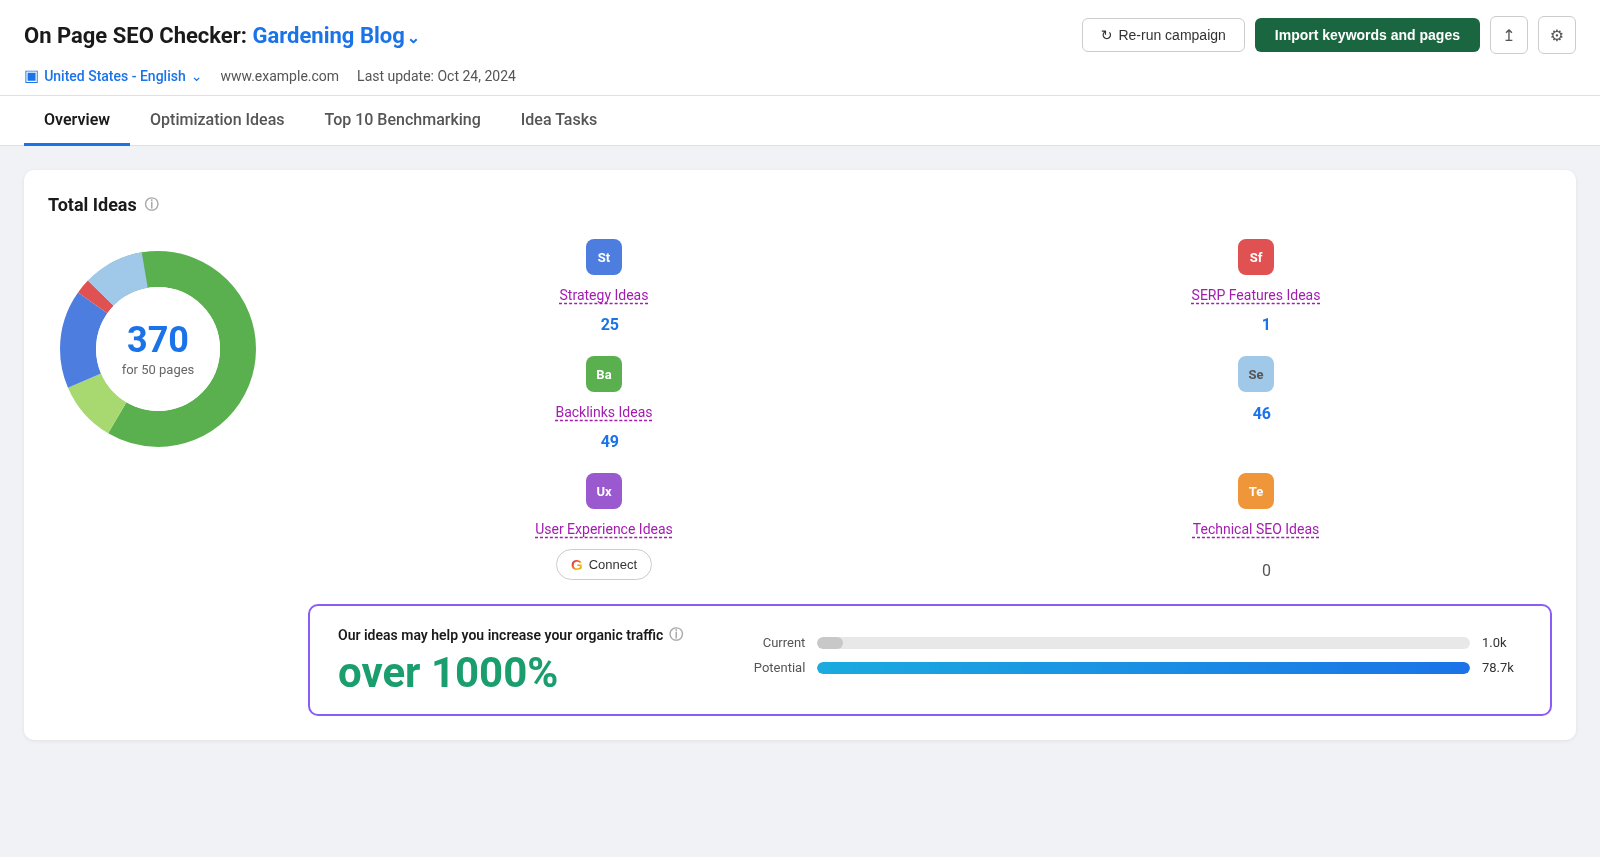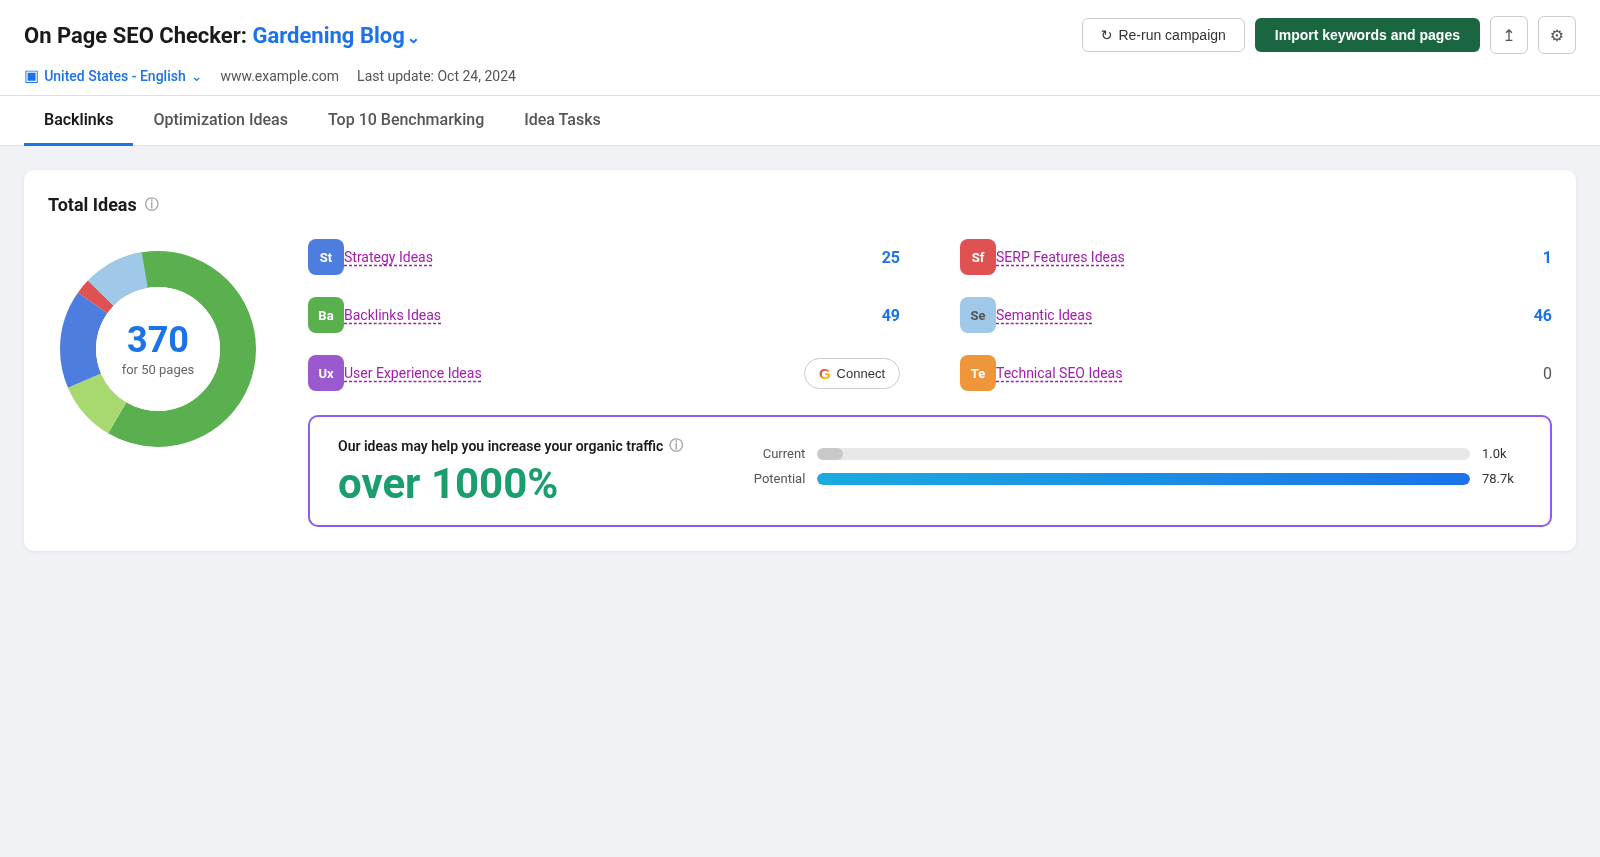--- a/index.html
+++ b/index.html
@@ -177,20 +177,22 @@
     }
     .ideas-rows {
       display: grid;
       grid-template-columns: 1fr 1fr;
       column-gap: 60px;
       row-gap: 22px;
     }
     .idea-item {
       display: flex;
       align-items: center;
+      gap: 12px;
+      flex-direction: column;
     }
     .idea-badge {
       width: 36px;
       height: 36px;
       border-radius: 8px;
       display: flex;
       align-items: center;
       justify-content: center;
       font-size: 13px;
       font-weight: 700;
@@ -321,21 +323,21 @@
       <span>United States - English</span>
       <span>⌄</span>
     </div>
     <span>www.example.com</span>
     <span>Last update: Oct 24, 2024</span>
   </div>
 </div>
 
 <div class="tabs">
   <div class="tab active">
-    <span>Backlinks</span>
+    <span>Overview</span>
   </div>
   <div class="tab">
     <span>Optimization Ideas</span>
   </div>
   <div class="tab">
     <span>Top 10 Benchmarking</span>
   </div>
   <div class="tab">
     <span>Idea Tasks</span>
   </div>
@@ -395,21 +397,20 @@
               <span>Ba</span>
             </div>
             <span class="idea-label">Backlinks Ideas</span>
             <span class="idea-count">49</span>
           </div>
 
           <div class="idea-item">
             <div class="idea-badge" style="background:#a0c8e8; color:#555;">
               <span>Se</span>
             </div>
-            <span class="idea-label">Semantic Ideas</span>
             <span class="idea-count">46</span>
           </div>
 
           <div class="idea-item">
             <div class="idea-badge" style="background:#9b59d0;">
               <span>Ux</span>
             </div>
             <span class="idea-label">User Experience Ideas</span>
             <button class="connect-btn">
               <span class="g-icon" style="background:linear-gradient(135deg,#4285F4,#EA4335,#FBBC05,#34A853);-webkit-background-clip:text;-webkit-text-fill-color:transparent;font-size:15px;">G</span>

